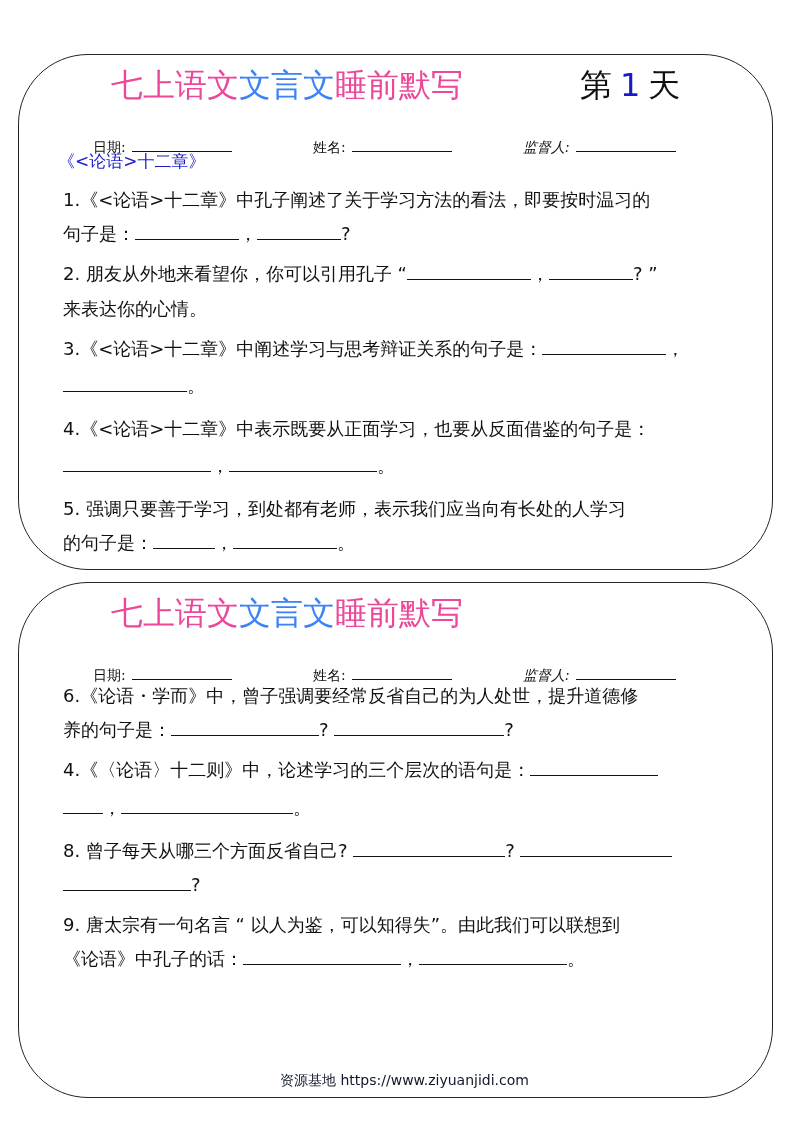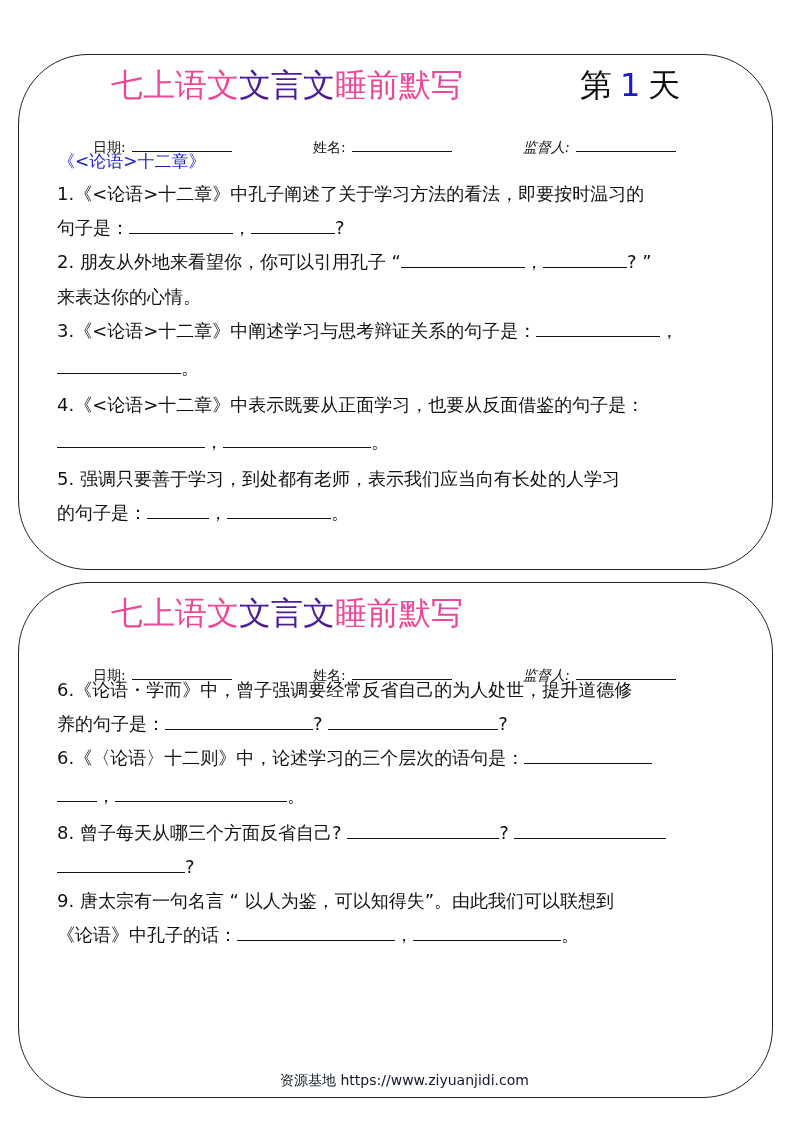--- a/index.html
+++ b/index.html
@@ -19,21 +19,21 @@
   #card-2 { top: 582px; height: 516px; }
 
   .title-row {
     position: absolute; top: 8px; left: 0; width: 100%; height: 44px;
   }
   .title {
     position: absolute; left: 92px; top: 0;
     font-size: 32px; line-height: 44px; letter-spacing: 0px; white-space: nowrap;
   }
   .blue { color: #ec4899; }
-  .dark { color: #4c1d95; }
+  .dark { color: #3b82f6; }
   .day {
     position: absolute; left: 561px; top: 0;
     font-size: 32px; line-height: 44px; white-space: nowrap; text-align: right;
   }
   .day .num { color: #1a1acc; padding: 0 8px; }
 
   .meta-row {
     position: absolute; top: 78px; left: 0; width: 100%; height: 28px;
     font-size: 14px; line-height: 28px;
   }
@@ -51,21 +51,21 @@
     font-size: 17px; line-height: 26px; color: #1a1acc;
   }
 
   .questions {
     position: absolute; left: 38px; width: 684px;
     font-size: 18px; line-height: 34.2px;
   }
   #card-1 .questions { top: 122px; }
   #card-2 .questions { top: 90px; }
 
-  .q { margin: 0; padding: 0; word-break: break-all; }
+  .q { margin: 6px; padding: 0; word-break: break-all; }
   .blank-line {
     display: inline-block; border-bottom: 1.2px solid #111;
     height: 20px; vertical-align: baseline;
   }
   .gap-line { line-height: 40px; }
 
   .footer {
     position: absolute; top: 1070px; left: 8px; width: 793px; text-align: center;
     font-size: 14px; color: #0f172a; line-height: 20px;
   }
@@ -122,21 +122,21 @@
     <div class="meta-item" id="meta-date-2"><span>日期:</span><span class="blank"></span></div>
     <div class="meta-item" id="meta-name-2"><span>姓名:</span><span class="blank"></span></div>
     <div class="meta-item" id="meta-sup-2"><span>监督人:</span><span class="blank"></span></div>
   </div>
   <div class="questions">
       <div class="q">
         <div><span>6.《论语・学而》中，曾子强调要经常反省自己的为人处世，提升道德修</span></div>
         <div><span>养的句子是：</span><span class="blank-line" style="width: 148px;"></span><span>? </span><span class="blank-line" style="width: 170px;"></span><span>?</span></div>
       </div>
       <div class="q">
-        <div><span>6.《〈论语〉十二则》中，论述学习的三个层次的语句是：</span><span class="blank-line" style="width: 128px;"></span></div>
+        <div><span>4.《〈论语〉十二则》中，论述学习的三个层次的语句是：</span><span class="blank-line" style="width: 128px;"></span></div>
         <div class="gap-line"><span class="blank-line" style="width: 40px;"></span><span>，</span><span class="blank-line" style="width: 172px;"></span><span>。</span></div>
       </div>
       <div class="q">
         <div><span>8.  曾子每天从哪三个方面反省自己? </span><span class="blank-line" style="width: 152px;"></span><span>? </span><span class="blank-line" style="width: 152px;"></span></div>
         <div><span class="blank-line" style="width: 128px;"></span><span>?</span></div>
       </div>
       <div class="q">
         <div><span>9.  唐太宗有一句名言 “ 以人为鉴，可以知得失”。由此我们可以联想到</span></div>
         <div><span>《论语》中孔子的话：</span><span class="blank-line" style="width: 158px;"></span><span>，</span><span class="blank-line" style="width: 148px;"></span><span>。</span></div>
       </div>

